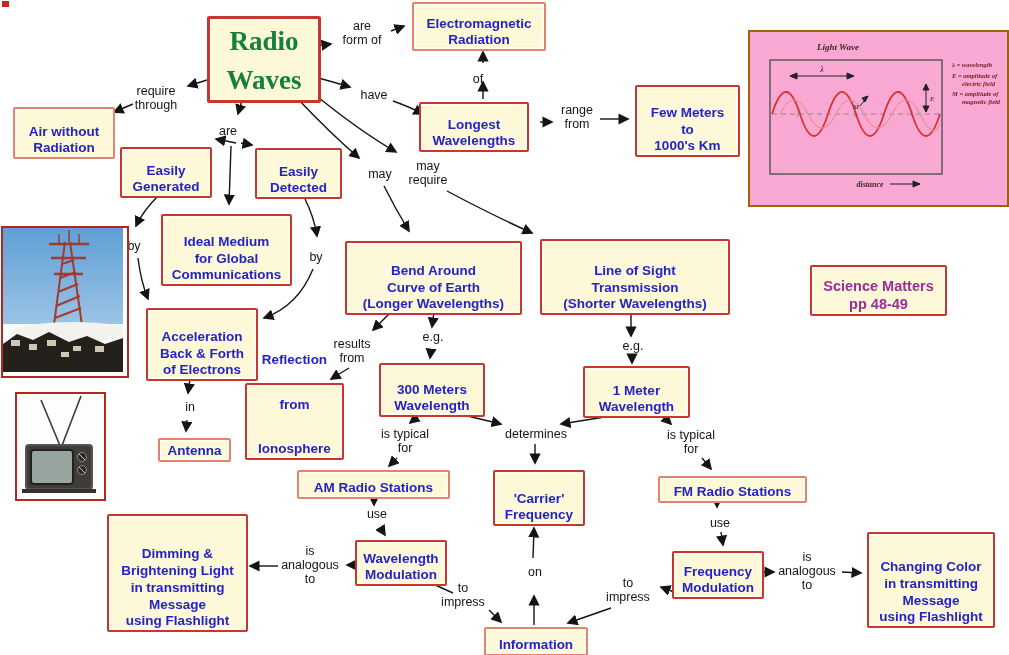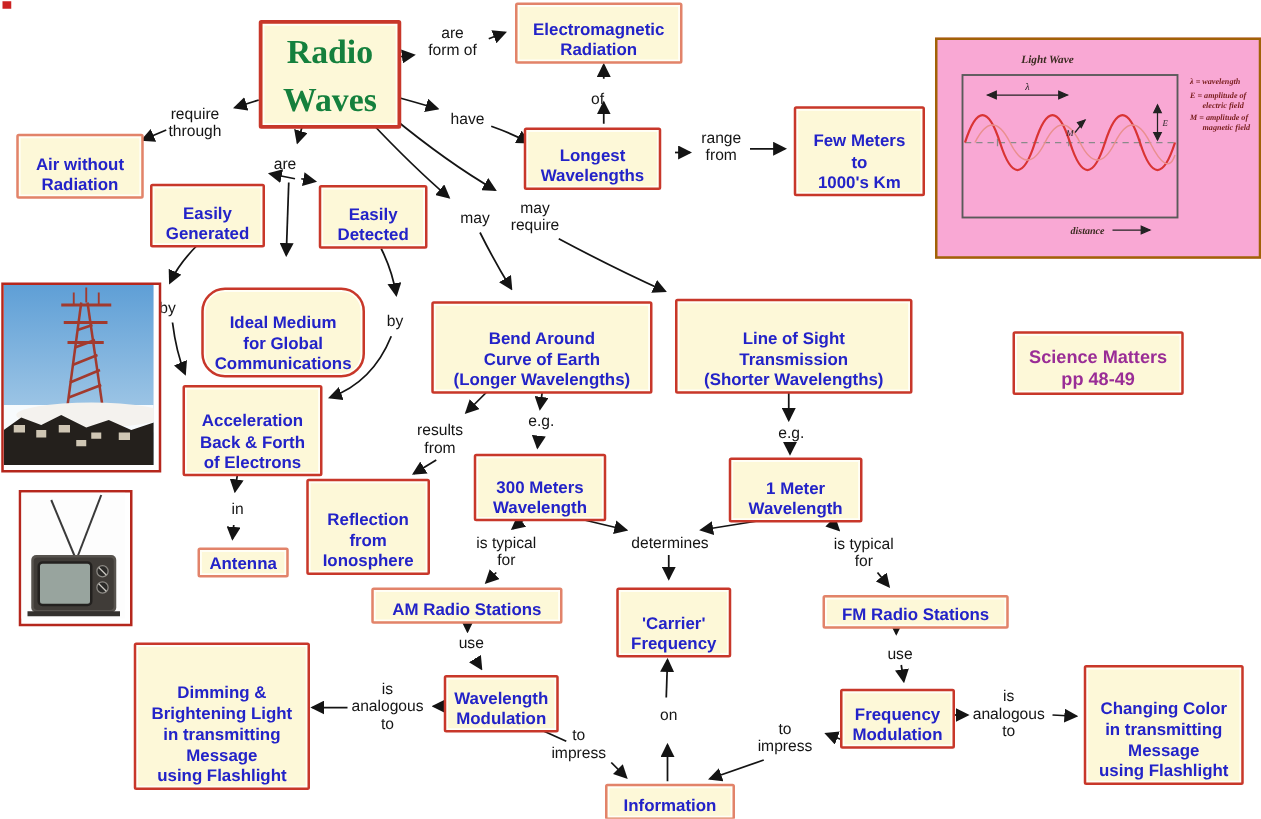--- a/index.html
+++ b/index.html
@@ -113,31 +113,31 @@
         <div>1000's Km</div>
       </div>
       <div class="node" style="left: 120px; top: 147px; width: 88px; height: 47px;">
         <div>Easily</div>
         <div>Generated</div>
       </div>
       <div class="node" style="left: 255px; top: 148px; width: 83px; height: 47px;">
         <div>Easily</div>
         <div>Detected</div>
       </div>
-      <div class="node" style="left: 161px; top: 230px; width: 127px; height: 68px; border-radius: 19px;">
+      <div class="node" style="left: 161px; top: 214px; width: 127px; height: 68px;">
         <div>Ideal Medium</div>
         <div>for Global</div>
         <div>Communications</div>
       </div>
       <div class="node" style="left: 146px; top: 308px; width: 108px; height: 69px;">
         <div>Acceleration</div>
         <div>Back &amp; Forth</div>
         <div>of Electrons</div>
       </div>
-      <div class="node" style="left: 245px; top: 383px; width: 95px; height: 73px;">
+      <div class="node" style="left: 245px; top: 383px; width: 95px; height: 73px; gap: 28px;">
         <div>Reflection</div>
         <div>from</div>
         <div>Ionosphere</div>
       </div>
       <div class="node light" style="left: 158px; top: 438px; width: 69px; height: 20px;">
         <div>Antenna</div>
       </div>
       <div class="node" style="left: 345px; top: 241px; width: 173px; height: 70px;">
         <div>Bend Around</div>
         <div>Curve of Earth</div>

